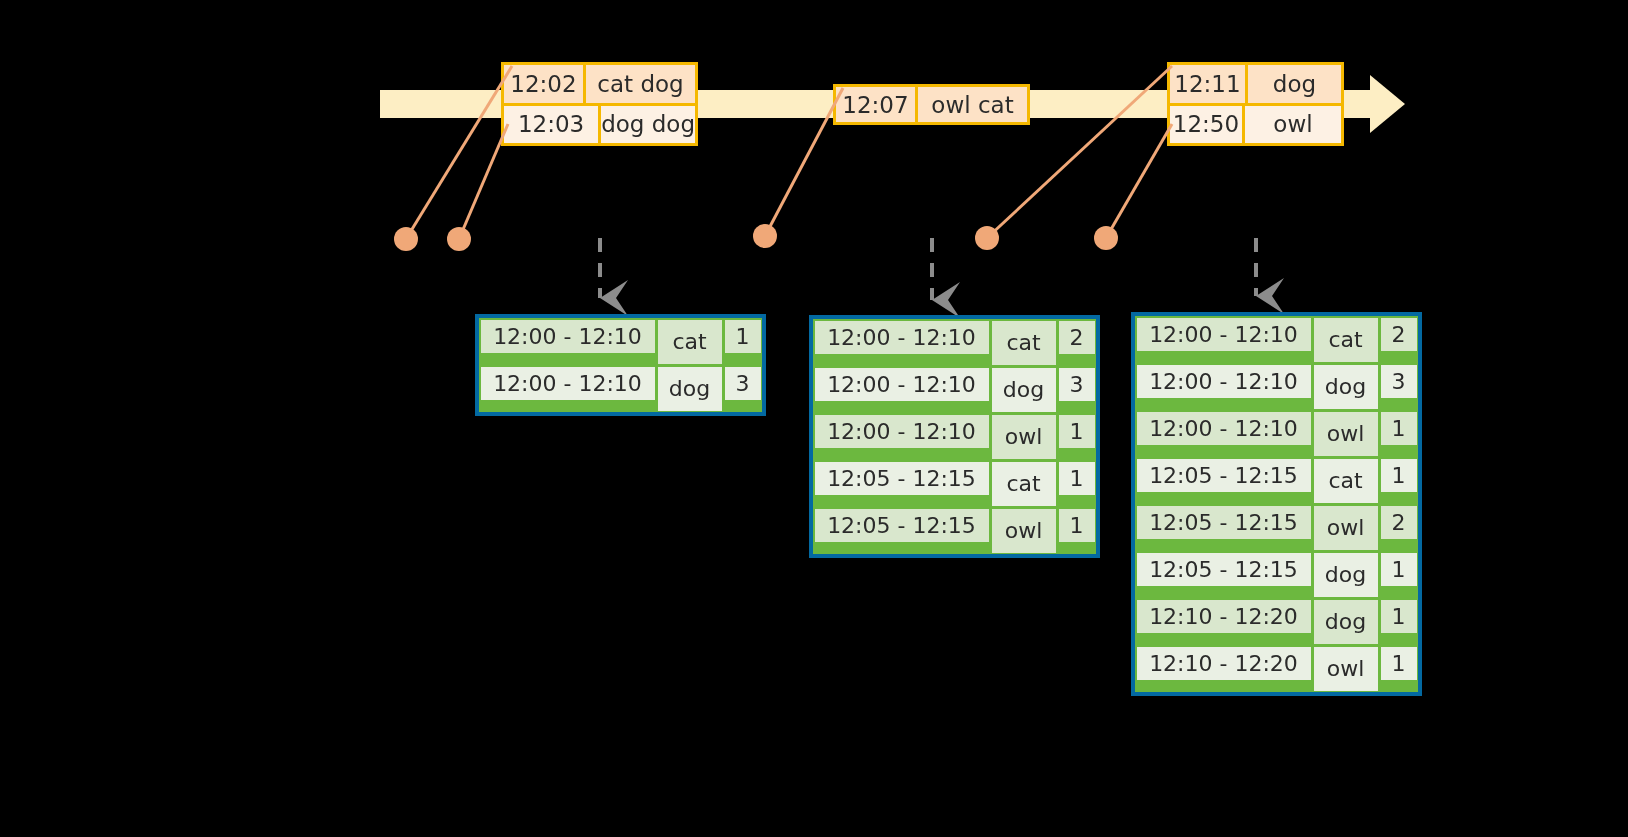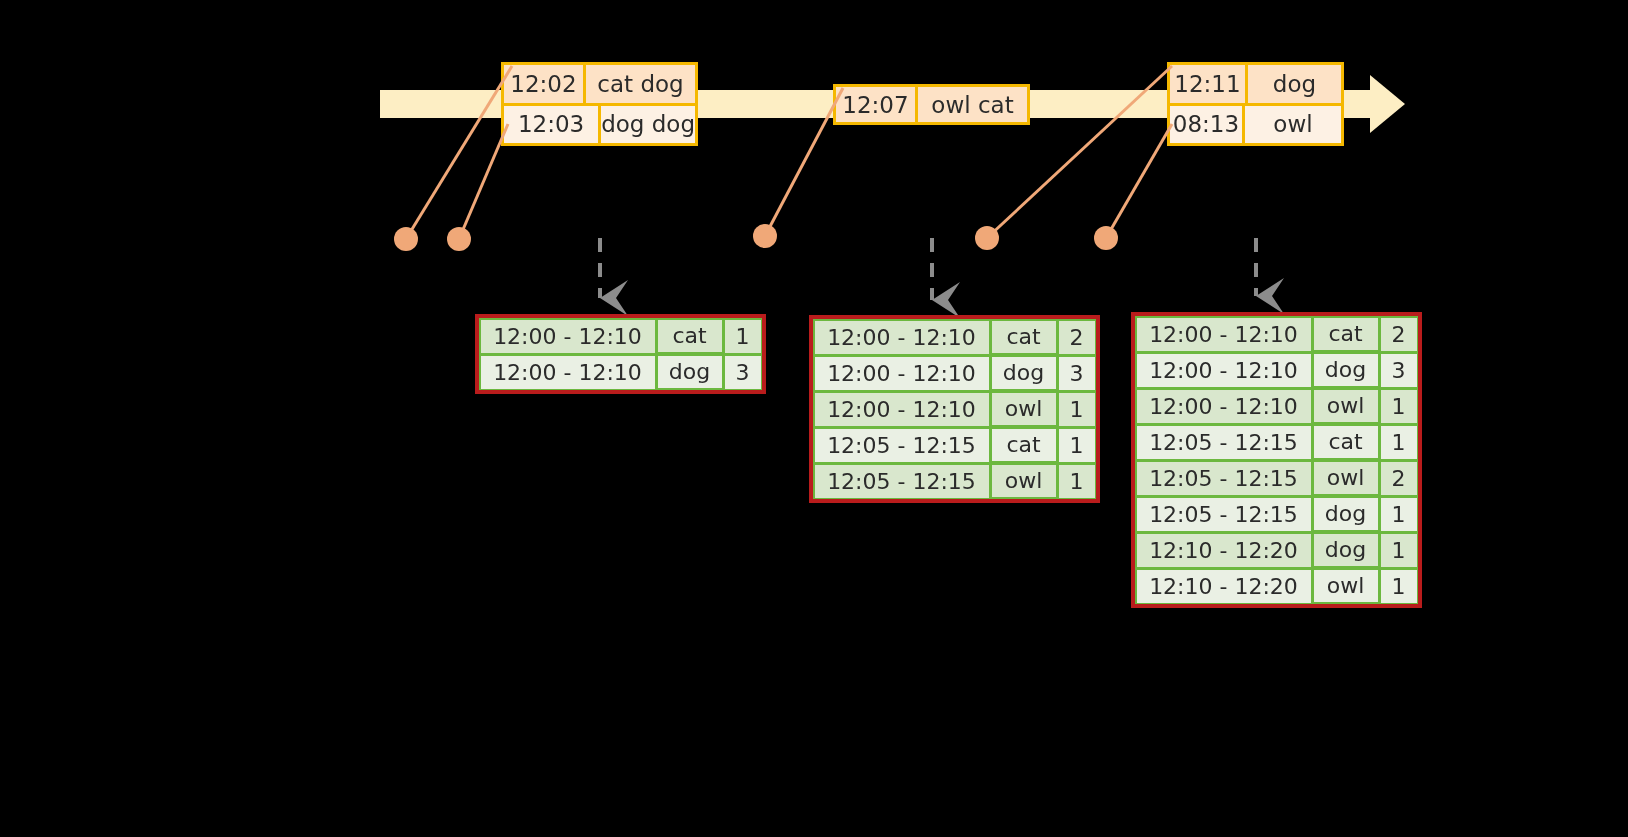--- a/index.html
+++ b/index.html
@@ -21,30 +21,30 @@
         display:flex;flex-direction:column;}
   .erow{display:flex;flex:1;}
   .erow + .erow{border-top:3px solid #f5b800;}
   .ecell{display:flex;align-items:center;justify-content:center;
          font-size:23px;color:#2b2b2b;box-sizing:border-box;white-space:nowrap;}
   .ecell.time{border-right:3px solid #f5b800;}
   .erow.shade .ecell{background:#fde2c6;}
   .erow.plain .ecell{background:#fdf1e4;}
 
   
-  .gtable{position:absolute;border:4px solid #b91c1c;box-sizing:border-box;
+  .gtable{position:absolute;border:4px solid #0369a1;box-sizing:border-box;
           display:flex;flex-direction:column;background:#6cb83f;}
   .grow{display:flex;}
   .gcell{font-size:22px;color:#2b2b2b;display:flex;align-items:center;
          justify-content:center;box-sizing:border-box;white-space:nowrap;
          margin:1.5px;}
   .grow.shade .gcell{background:#d9e7cd;}
   .grow.plain .gcell{background:#eaf0e4;}
   .gcell.win{width:174px;height:33px;}
-  .gcell.key{width:64px;height:32px;}
+  .gcell.key{width:64px;height:44px;}
   .gcell.cnt{width:36px;height:33px;}
 </style>
 </head>
 <body>
 
 <div id="stage">
 
   <div class="tl-bar" style="left:380px;top:86px;width:992px;height:28px;"></div>
   <div class="tl-arrow" style="left:1370px;top:71px;"></div>
 
@@ -65,21 +65,21 @@
       <div class="ecell" style="flex:1;">owl cat</div>
     </div>
   </div>
 
   <div class="ebox" style="left:1167px;top:58px;width:177px;height:84px;">
     <div class="erow shade">
       <div class="ecell time" style="width:78px;">12:11</div>
       <div class="ecell" style="flex:1;">dog</div>
     </div>
     <div class="erow plain">
-      <div class="ecell time" style="width:75px;">08:13</div>
+      <div class="ecell time" style="width:75px;">12:50</div>
       <div class="ecell" style="flex:1;">owl</div>
     </div>
   </div>
 
   <svg id="wires">
     <defs>
       <marker id="dash-head" markerWidth="9" markerHeight="9" refX="4.5" refY="8" orient="auto" markerUnits="strokeWidth">
         <path d="M0,1 L4.5,8 L9,1 L4.5,4 Z" fill="#8c8c8c"></path>
       </marker>
     </defs>

